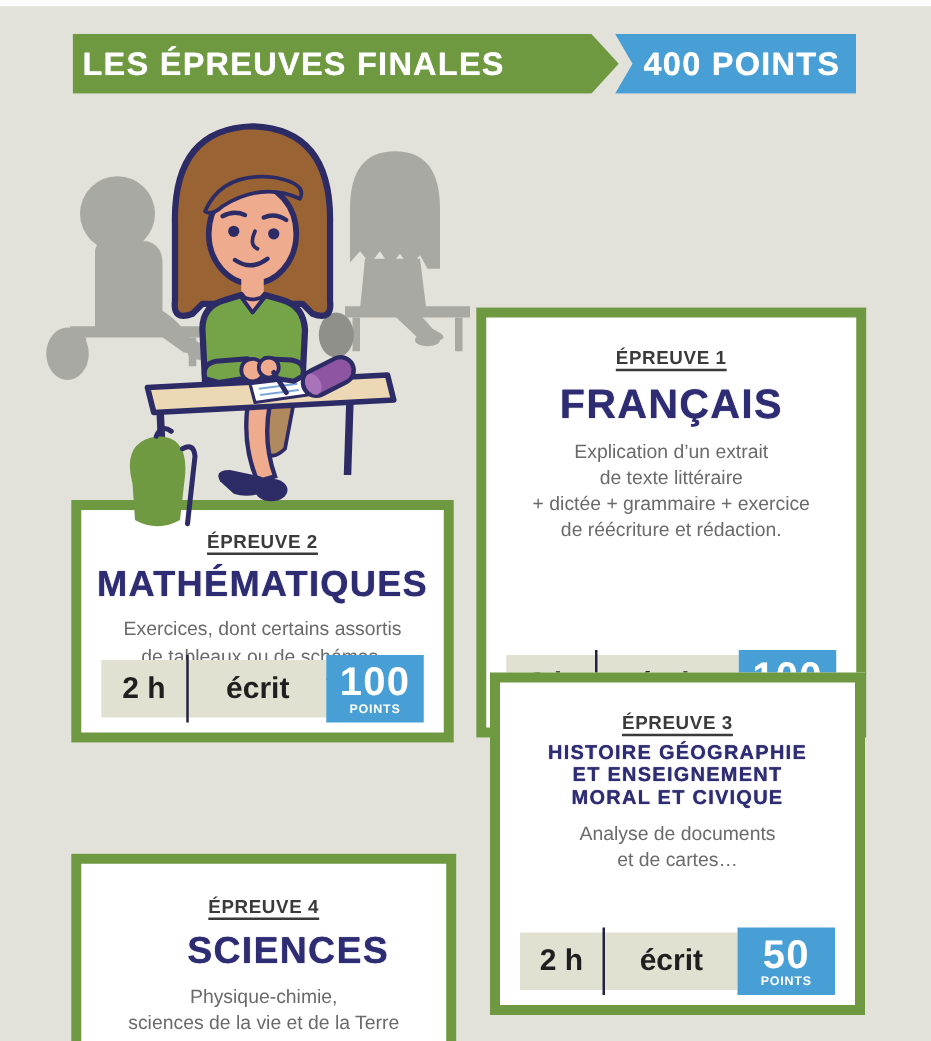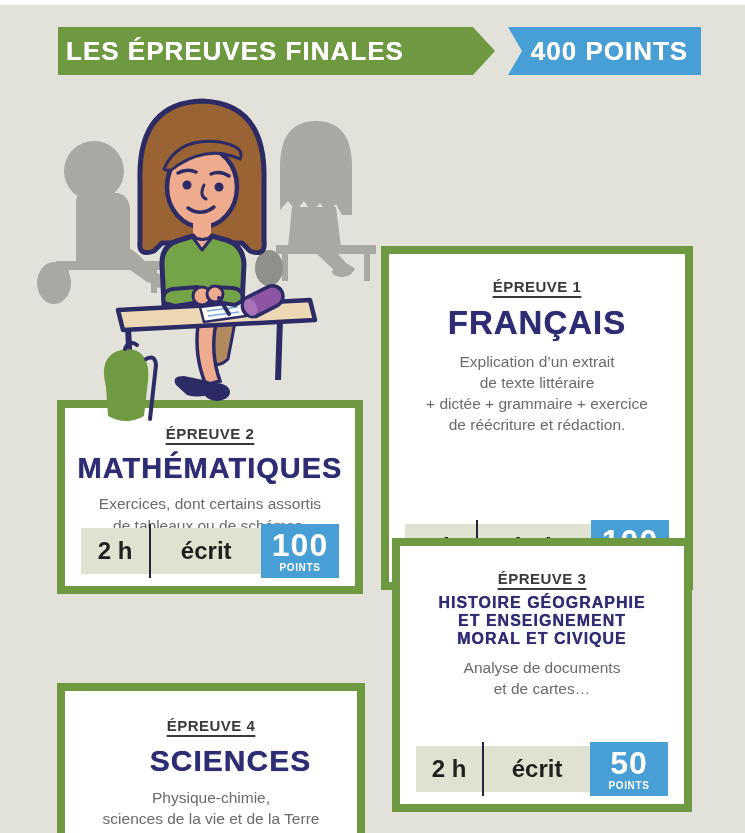--- a/index.html
+++ b/index.html
@@ -30,21 +30,21 @@
   .top-strip{position:absolute;left:0;top:0;width:745px;height:5px;background:#fdfdfb;}
 
   
   .banner{position:absolute;top:27px;height:48px;display:flex;align-items:center;}
   .banner-green{
     left:58px;width:437px;background:var(--green);
     clip-path:polygon(0 0, calc(100% - 22px) 0, 100% 50%, calc(100% - 22px) 100%, 0 100%);
     padding-left:8px;
   }
   .banner-blue{
-    left:508px;width:193px;background:var(--blue);
+    left:492px;width:193px;background:var(--blue);
     clip-path:polygon(14px 50%, 0 0, 100% 0, 100% 100%, 0 100%);
     justify-content:center;padding-left:10px;
   }
   .banner-text{
     color:#fff;font-size:26px;font-weight:bold;letter-spacing:1px;
     text-shadow:0 0 .6px #fff;white-space:nowrap;
   }
 
   
   .card{

